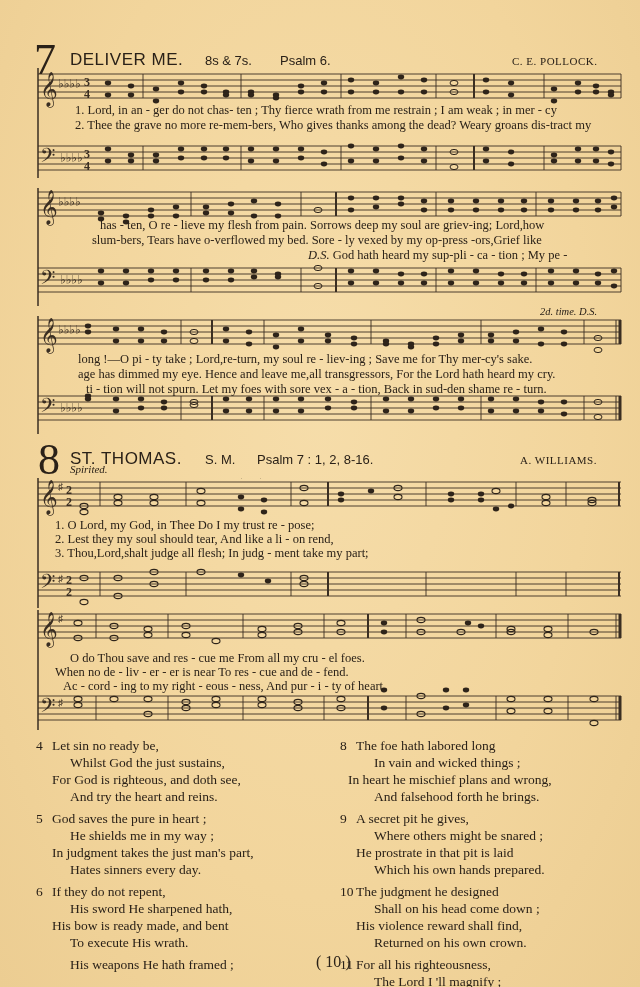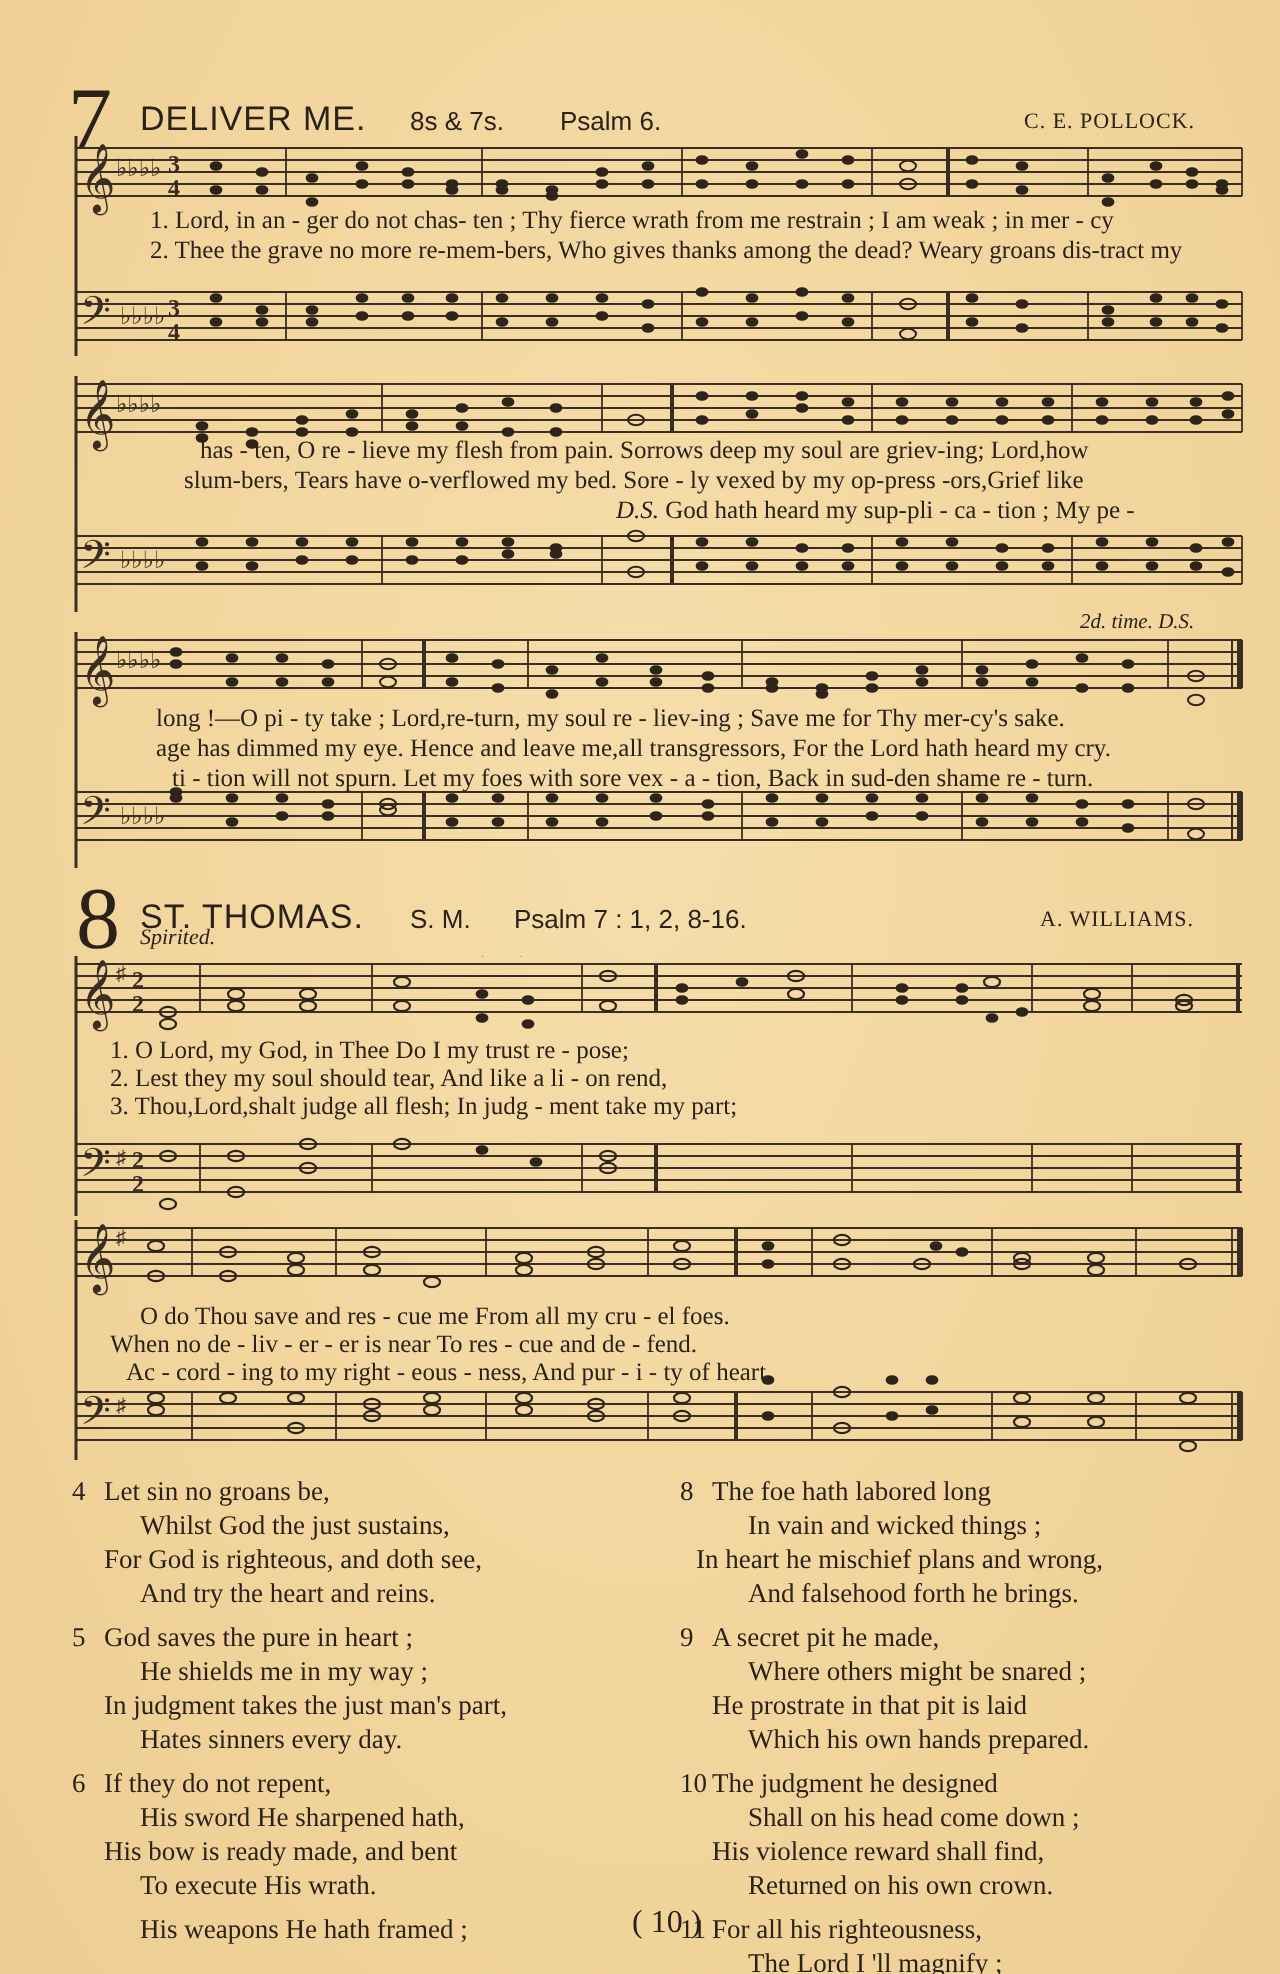--- a/index.html
+++ b/index.html
@@ -604,21 +604,21 @@
         <ellipse cx="430" cy="80" rx="3.2" ry="2.4"></ellipse>
         <ellipse cx="430" cy="95" rx="3.2" ry="2.4"></ellipse>
     </g>
   </svg>
   <div class="abs lyric" style="left:70px;top:651px;">O    do  Thou save   and   res  -  cue    me    From  all    my    cru  -  el  foes.</div>
   <div class="abs lyric" style="left:63px;top:679px;">Ac  - cord - ing   to    my  right - eous - ness,  And pur  -  i   -   ty    of  heart.</div>
   <div class="abs lyric" style="left:55px;top:665px;">When  no   de - liv  -  er  -  er     is    near    To  res  -  cue   and     de - fend.</div>
 
   <div class="abs verse" style="left:36px;top:737px;">
     <div style="margin-bottom:5px;">
-      <div><span class="vnum">4</span><span>Let sin no groans be,</span></div>
+      <div><span class="vnum">4</span><span>Let sin no ready be,</span></div>
       <div class="ind" style="margin-left:16px;">Whilst God the just sustains,</div>
       <div style="margin-left:16px;">For God is righteous, and doth see,</div>
       <div class="ind" style="margin-left:16px;">And try the heart and reins.</div>
     </div>
     <div style="margin-bottom:5px;">
       <div><span class="vnum">5</span><span>God saves the pure in heart ;</span></div>
       <div class="ind" style="margin-left:16px;">He shields me in my way ;</div>
       <div style="margin-left:16px;">In judgment takes the just man's part,</div>
       <div class="ind" style="margin-left:16px;">Hates sinners every day.</div>
     </div>
@@ -635,21 +635,21 @@
   </div>
 
   <div class="abs verse" style="left:340px;top:737px;">
     <div style="margin-bottom:5px;">
       <div><span class="vnum">8</span><span>The foe hath labored long</span></div>
       <div class="ind" style="margin-left:16px;">In vain and wicked things ;</div>
       <div style="margin-left:8px;">In heart he mischief  plans and wrong,</div>
       <div class="ind" style="margin-left:16px;">And falsehood forth he brings.</div>
     </div>
     <div style="margin-bottom:5px;">
-      <div><span class="vnum">9</span><span>A secret pit he made,</span></div>
+      <div><span class="vnum">9</span><span>A secret pit he gives,</span></div>
       <div class="ind" style="margin-left:16px;">Where others might be snared ;</div>
       <div style="margin-left:16px;">He prostrate in that pit is laid</div>
       <div class="ind" style="margin-left:16px;">Which his own hands prepared.</div>
     </div>
     <div style="margin-bottom:5px;">
       <div><span class="vnum">10</span><span>The judgment he designed</span></div>
       <div class="ind" style="margin-left:16px;">Shall on his head come down ;</div>
       <div style="margin-left:16px;">His violence reward shall find,</div>
       <div class="ind" style="margin-left:16px;">Returned on his own crown.</div>
     </div>

